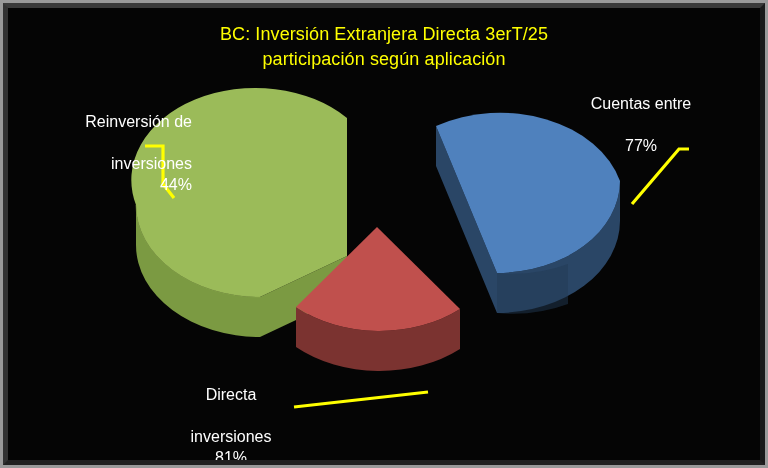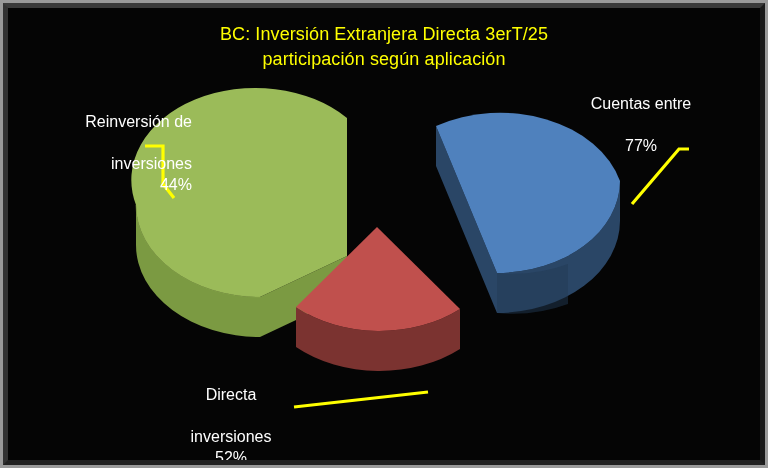--- a/index.html
+++ b/index.html
@@ -180,18 +180,18 @@
 
       <div class="data-label" id="label-reinversion" style="color: rgb(255, 255, 255);">
         <span>Reinversión de</span><br>
         <span>inversiones</span>
         <span class="pct">44%</span>
       </div>
 
       <div class="data-label" id="label-nuevas" style="color: rgb(255, 255, 255);">
         <span>Directa</span><br>
         <span>inversiones</span>
-        <span class="pct">52%</span>
+        <span class="pct">81%</span>
       </div>
 
     </div>
   </div>
 </div>
 
 </body></html>

